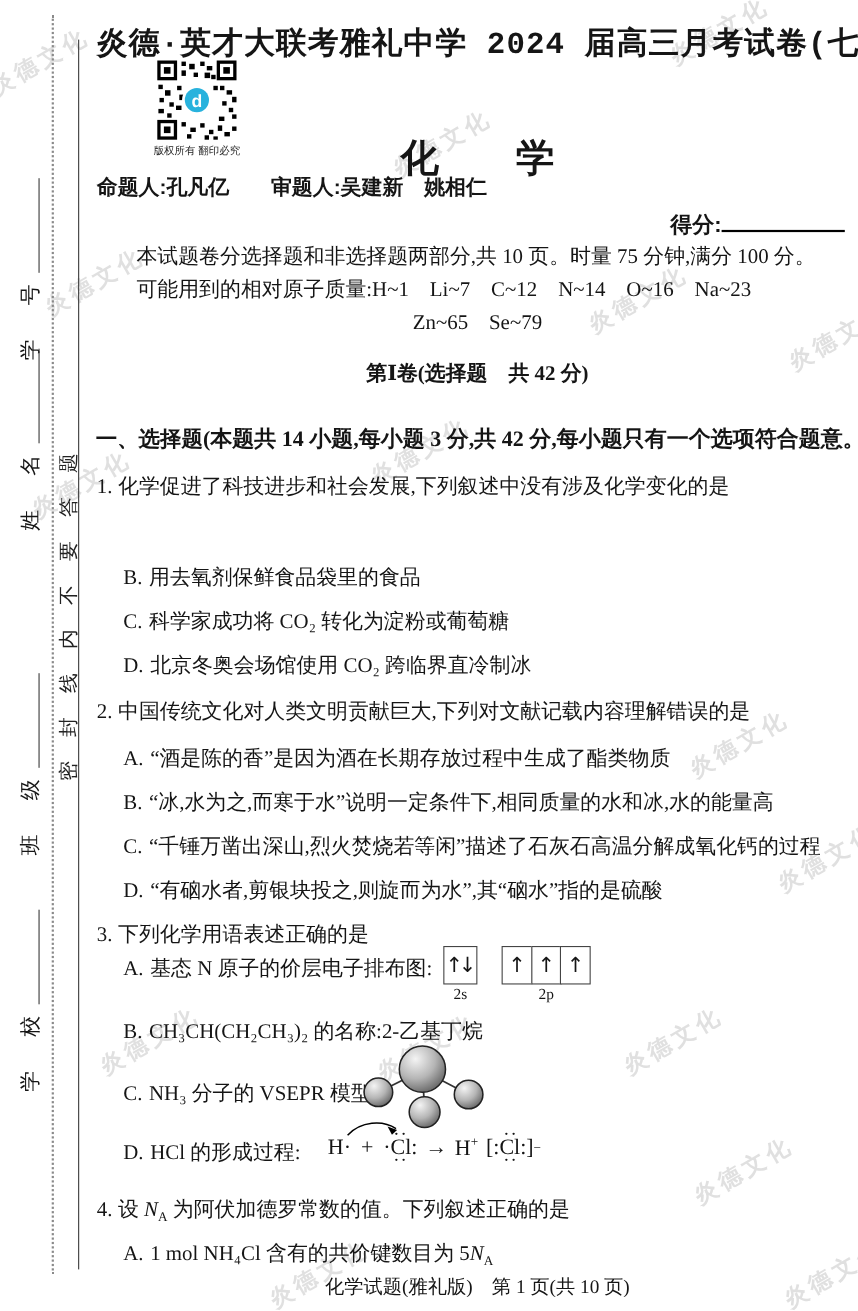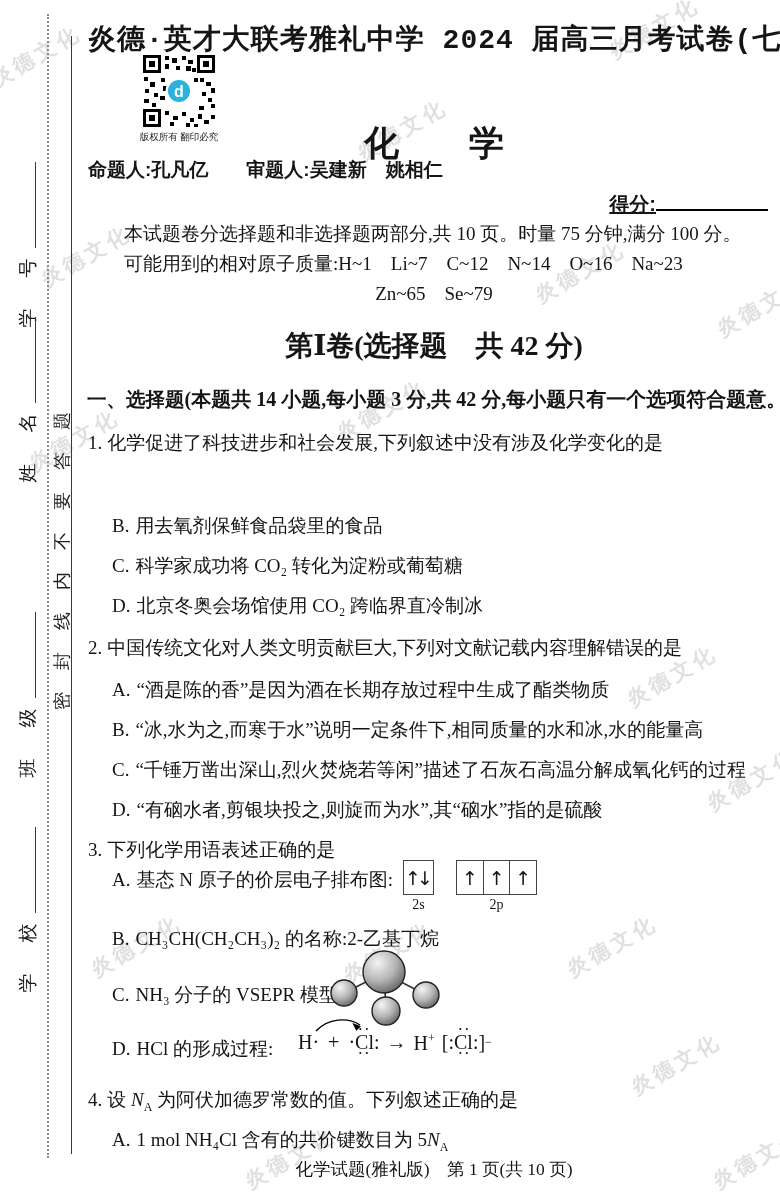--- a/index.html
+++ b/index.html
@@ -22,21 +22,21 @@
   .h-title{position:absolute;top:20px;left:88px;right:4px;text-align:center;font-size:28px;font-weight:700;
       font-family:Liberation Mono, monospace;letter-spacing:1px;white-space:nowrap;}
   .qr{position:absolute;left:142px;top:54px;width:74px;height:74px;}
   .qr-caption{position:absolute;left:132px;top:131px;width:94px;text-align:center;font-size:9.5px;
       font-family:"Liberation Sans",sans-serif;color:#222;}
   .subject{position:absolute;top:76px;left:88px;right:0;text-align:center;font-size:35px;font-weight:700;
       font-family:"Liberation Sans","DejaVu Sans",sans-serif;margin-top:44px;}
   .authors{position:absolute;top:157px;left:88px;right:0;text-align:left;font-size:19px;font-weight:700;
       font-family:"Liberation Sans","DejaVu Sans",sans-serif;}
   .score{position:absolute;top:191px;right:12px;font-size:20px;font-weight:700;
-      font-family:"Liberation Sans","DejaVu Sans",sans-serif;text-decoration:underline;}
+      font-family:"Liberation Sans","DejaVu Sans",sans-serif;}
   .score-blank{display:inline-block;width:112px;height:16px;border-bottom:2px solid #000;}
   
   .line{position:absolute;white-space:nowrap;font-size:19px;line-height:1.25;}
   .center{left:88px;right:0;text-align:center;}
   .sec-h{font-family:"Liberation Sans","DejaVu Sans",sans-serif;font-weight:700;font-size:19.5px;}
   .sec-d{font-size:20px;font-weight:700;text-align:center;}
   .qnum{margin-right:5px;}
   .olab{margin-right:6px;}
   sub{font-size:12px;}
   sup{font-size:12px;}
@@ -173,21 +173,21 @@
   <div class="authors">命题人:孔凡亿　　审题人:吴建新　姚相仁</div>
 
   <div class="score">
     <span>得分:</span><span class="score-blank"></span>
   </div>
 
   <div class="line" style="top:222px;left:124px">本试题卷分选择题和非选择题两部分,共 10 页。时量 75 分钟,满分 100 分。</div>
   <div class="line" style="top:252px;left:124px">可能用到的相对原子质量:H~1　Li~7　C~12　N~14　O~16　Na~23</div>
   <div class="line center" style="top:282px">Zn~65　Se~79</div>
 
-  <div class="line center" style="top:328px;font-size:28px;font-weight:600">第Ⅰ卷(选择题　共 42 分)</div>
+  <div class="line center" style="top:328px;font-size:19px;font-weight:600">第Ⅰ卷(选择题　共 42 分)</div>
 
   <div class="line" style="top:387px;left:87px">
     <span class="sec-h">一、选择题</span><span class="sec-d">(本题共 14 小题,每小题 3 分,共 42 分,每小题只有一个选项符合题意。)</span>
   </div>
 
   <div class="line" style="top:431px;left:88px">
     <span class="qnum">1.</span><span>化学促进了科技进步和社会发展,下列叙述中没有涉及化学变化的是</span>
   </div>
   <div class="line" style="top:514px;left:112px"><span class="olab">B.</span><span>用去氧剂保鲜食品袋里的食品</span></div>
   <div class="line" style="top:554px;left:112px"><span class="olab">C.</span><span>科学家成功将 CO₂ 转化为淀粉或葡萄糖</span></div>

